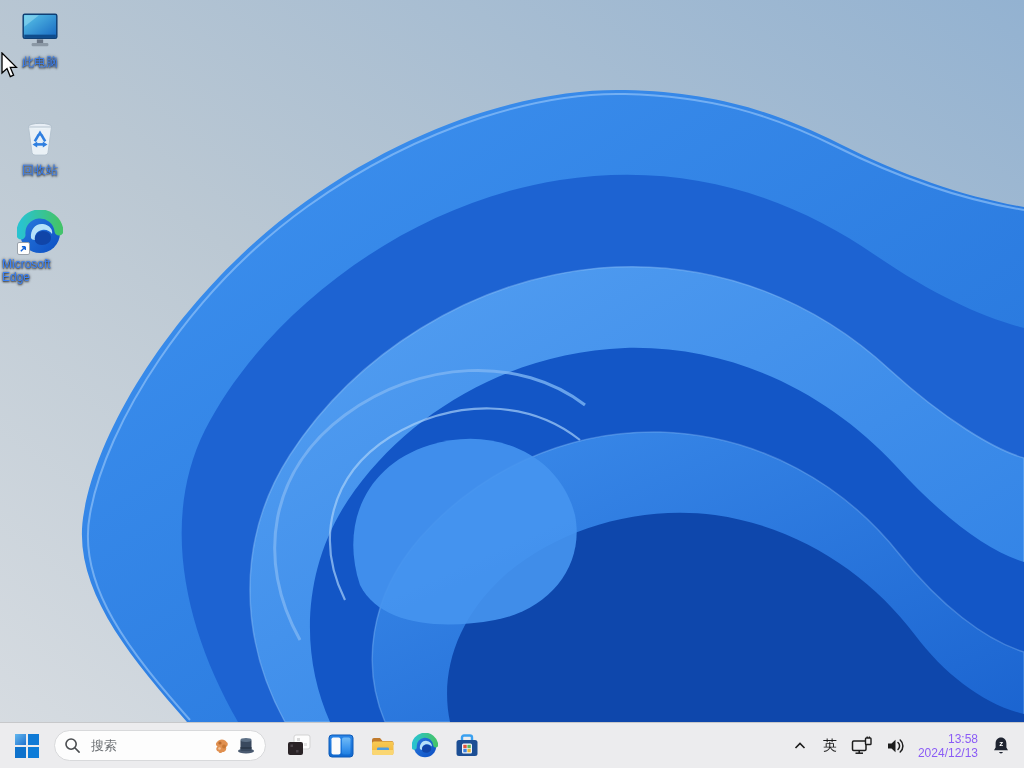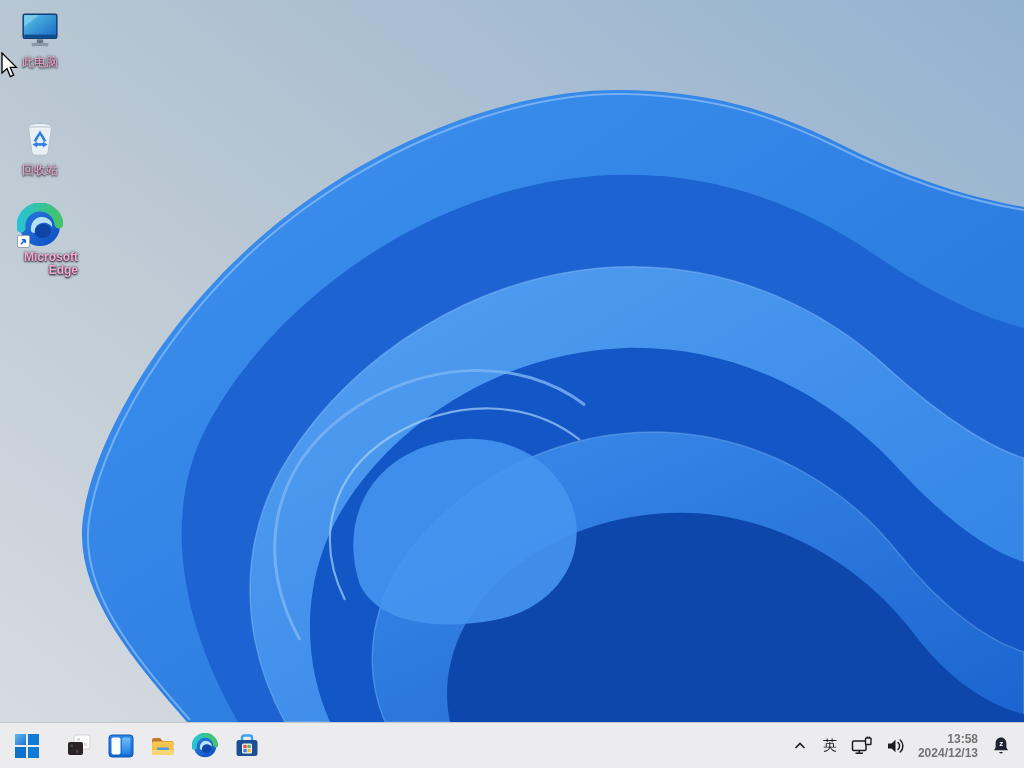--- a/index.html
+++ b/index.html
@@ -4,25 +4,25 @@
 <style>
   html,body{margin:0;padding:0;}
   body{font-family:"Liberation Sans",sans-serif;background:#000;}
   .stage{position:relative;width:1024px;height:768px;overflow:hidden;}
   .wallpaper{position:absolute;left:0;top:0;width:1024px;height:768px;display:block;}
 
   
   .desktop-icons{position:absolute;left:2px;top:0;width:78px;}
   .dicon{position:absolute;left:0;width:76px;display:flex;flex-direction:column;align-items:center;cursor:default;}
   .dicon .ig{display:flex;align-items:center;justify-content:center;height:46px;}
-  .dicon .ilabel{margin-top:2px;font-size:12px;line-height:13px;color:#f9a8d4;text-align:right;
+  .dicon .ilabel{margin-top:2px;font-size:12px;line-height:13px;color:#3b82f6;text-align:left;
     text-shadow:0 1px 2px rgba(0,0,0,.9),0 0 3px rgba(0,0,0,.65);}
   .dicon.pc{top:8px;}
   .dicon.bin{top:116px;}
-  .dicon.edge{top:203px;font-weight:bold;}
+  .dicon.edge{top:210px;}
   .edge-wrap{position:relative;width:46px;height:46px;}
   .shortcut-badge{position:absolute;left:0;bottom:1px;width:13px;height:13px;background:#fff;
     border:1px solid #9aa2ab;border-radius:2px;box-sizing:border-box;display:flex;align-items:center;justify-content:center;}
 
   
   .cursor{position:absolute;left:0;top:52px;}
 
   
   .taskbar{position:absolute;left:0;bottom:0;width:100%;height:46px;background:#ececee;
     border-top:1px solid #c7c8ca;box-sizing:border-box;display:flex;align-items:center;
@@ -35,21 +35,21 @@
   .search-pill input{flex:1;min-width:0;border:none;outline:none;background:transparent;
     font-size:13px;color:#222;font-family:"Liberation Sans",sans-serif;}
   .search-pill input::placeholder{color:#6b6f73;}
   .highlights{display:flex;align-items:center;gap:3px;}
   .apps{display:flex;align-items:center;gap:4px;margin-left:6px;}
 
   .tb-right{display:flex;align-items:center;gap:2px;}
   .tray-btn{height:38px;min-width:28px;border-radius:5px;display:flex;align-items:center;justify-content:center;
     background:transparent;border:none;padding:0 5px;cursor:pointer;}
   .ime{font-size:14px;color:#1b1b1b;}
-  .clock{text-align:right;font-size:12px;line-height:14px;color:#737373;padding:0 6px;font-weight:bold;}
+  .clock{text-align:right;font-size:12px;line-height:14px;color:#8b5cf6;padding:0 6px;}
 </style>
 </head>
 <body>
 
 <div class="stage">
 
   <svg class="wallpaper" viewBox="0 0 1024 768" preserveAspectRatio="none">
     <defs>
       <linearGradient id="bg" x1="0" y1="1" x2="1" y2="0">
         <stop offset="0" stop-color="#d8dde2"></stop>
@@ -170,20 +170,41 @@
                 <stop offset="1" stop-color="#2173cf"></stop>
             </linearGradient>
           </defs>
           <rect x="1" y="1" width="11" height="11" fill="url(#wtl)"></rect>
           <rect x="14" y="1" width="11" height="11" fill="#0f7ad6"></rect>
           <rect x="1" y="14" width="11" height="11" fill="#0e72cc"></rect>
           <rect x="14" y="14" width="11" height="11" fill="#0d7cd8"></rect>
         </svg>
       </button>
 
+      <div class="search-pill">
+        <svg width="17" height="17" viewBox="0 0 18 18">
+          <circle cx="7.5" cy="7.5" r="5.4" fill="none" stroke="#4a4d50" stroke-width="1.7"></circle>
+          <line x1="11.7" y1="11.7" x2="16" y2="16" stroke="#4a4d50" stroke-width="1.7" stroke-linecap="round"></line>
+        </svg>
+        <input type="text" placeholder="搜索" style="">
+        <span class="highlights">
+          <svg width="20" height="20" viewBox="0 0 20 20">
+            <path d="M4 6 C 6 2.5 12 2.5 13.5 6 C 15.5 7 15 10 13 11 C 14 13.5 12 16.5 9.5 16 C 8.5 17.5 6 17.5 5.5 15.5 C 3 15 2.5 12 4.5 10.5 C 2.5 9.5 2.5 7 4 6 Z" fill="#e09050"></path>
+            <circle cx="7" cy="7" r="1.6" fill="#b96a2e"></circle>
+            <circle cx="11" cy="10.5" r="1.9" fill="#c77836"></circle>
+            <circle cx="6.5" cy="12.5" r="1.3" fill="#f2c296"></circle>
+          </svg>
+          <svg width="20" height="20" viewBox="0 0 20 20">
+            <ellipse cx="10" cy="15" rx="8" ry="2.6" fill="#4a5a70"></ellipse>
+            <rect x="4.5" y="3.5" width="11" height="11.5" rx="1.5" fill="#39495e"></rect>
+            <ellipse cx="10" cy="4" rx="5.5" ry="1.9" fill="#5d7086"></ellipse>
+            <rect x="4.5" y="11" width="11" height="2" fill="#2c3a4c"></rect>
+          </svg>
+        </span>
+      </div>
 
       <div class="apps">
 
         <button class="tb-btn">
           <svg width="26" height="26" viewBox="0 0 26 26">
             <rect x="8" y="2" width="16" height="14" rx="2" fill="#fdfdfd" stroke="#d3d3d3" stroke-width="1"></rect>
             <rect x="11" y="5" width="3" height="3" fill="#d9d9d9"></rect>
             <rect x="18" y="10" width="3" height="3" fill="#e4e4e4"></rect>
             <rect x="2" y="9" width="15" height="13" rx="2" fill="#2a2326"></rect>
             <rect x="4.5" y="11.5" width="2.5" height="2.5" fill="#4a4348"></rect>

